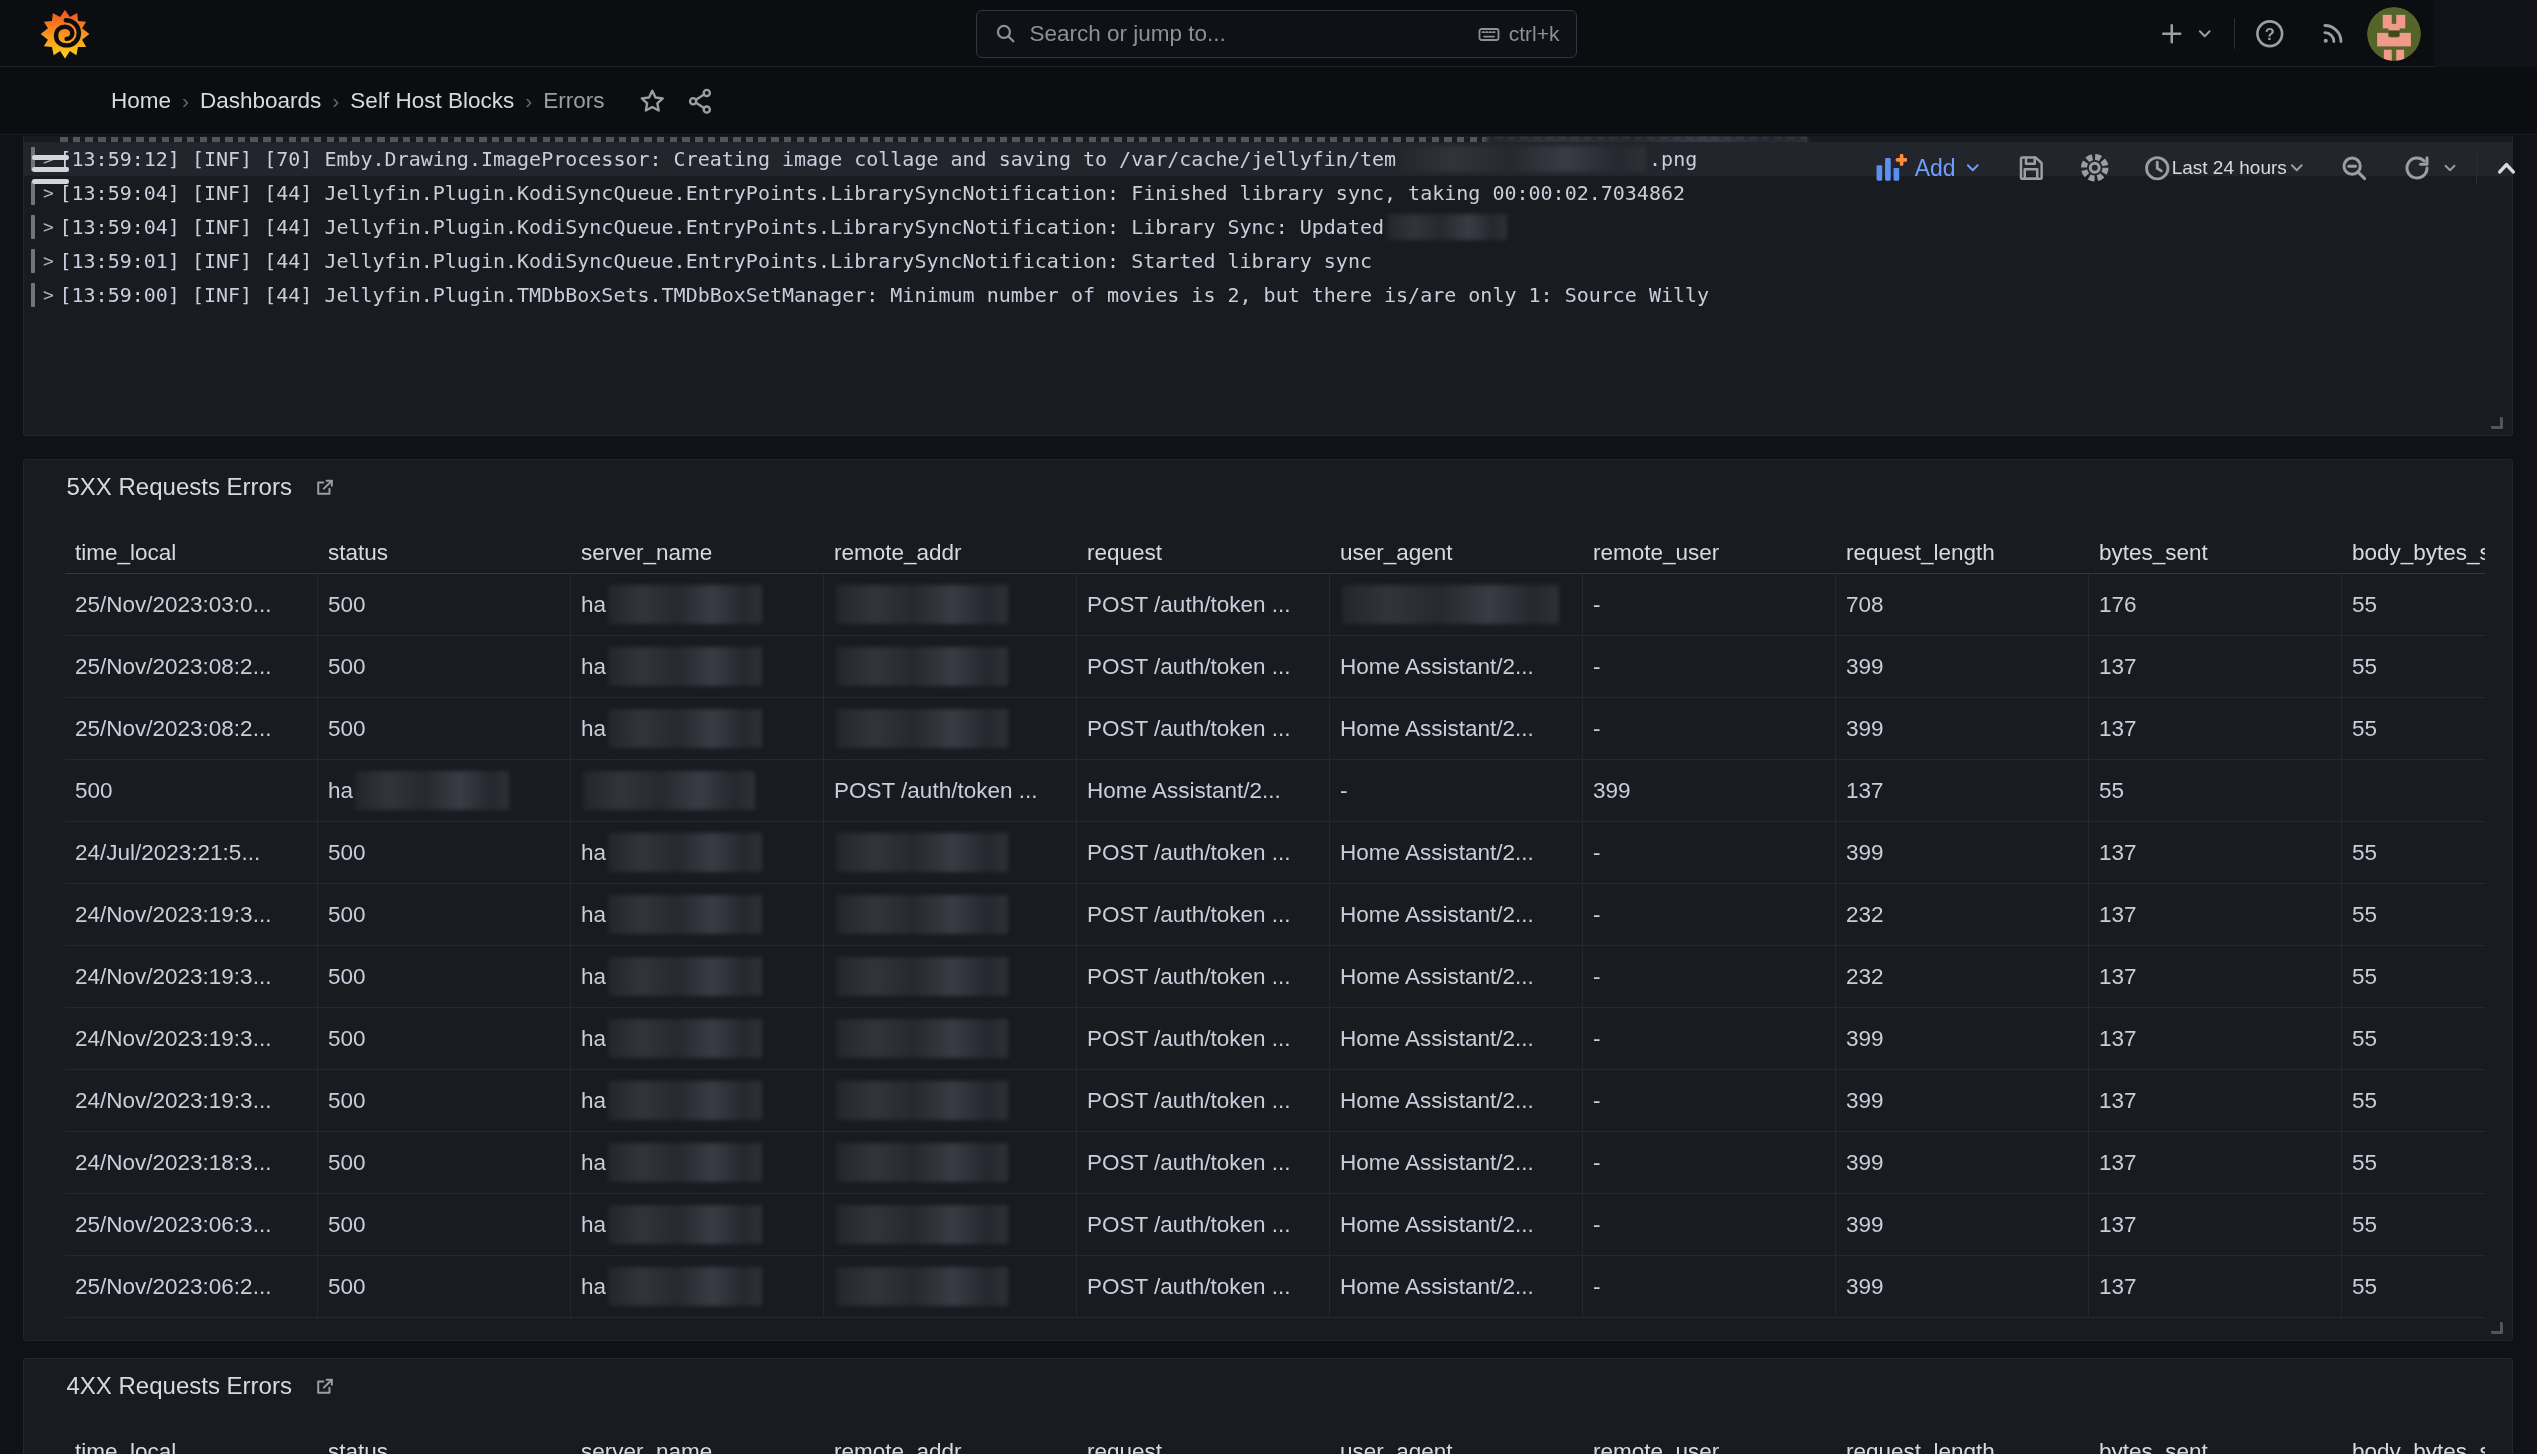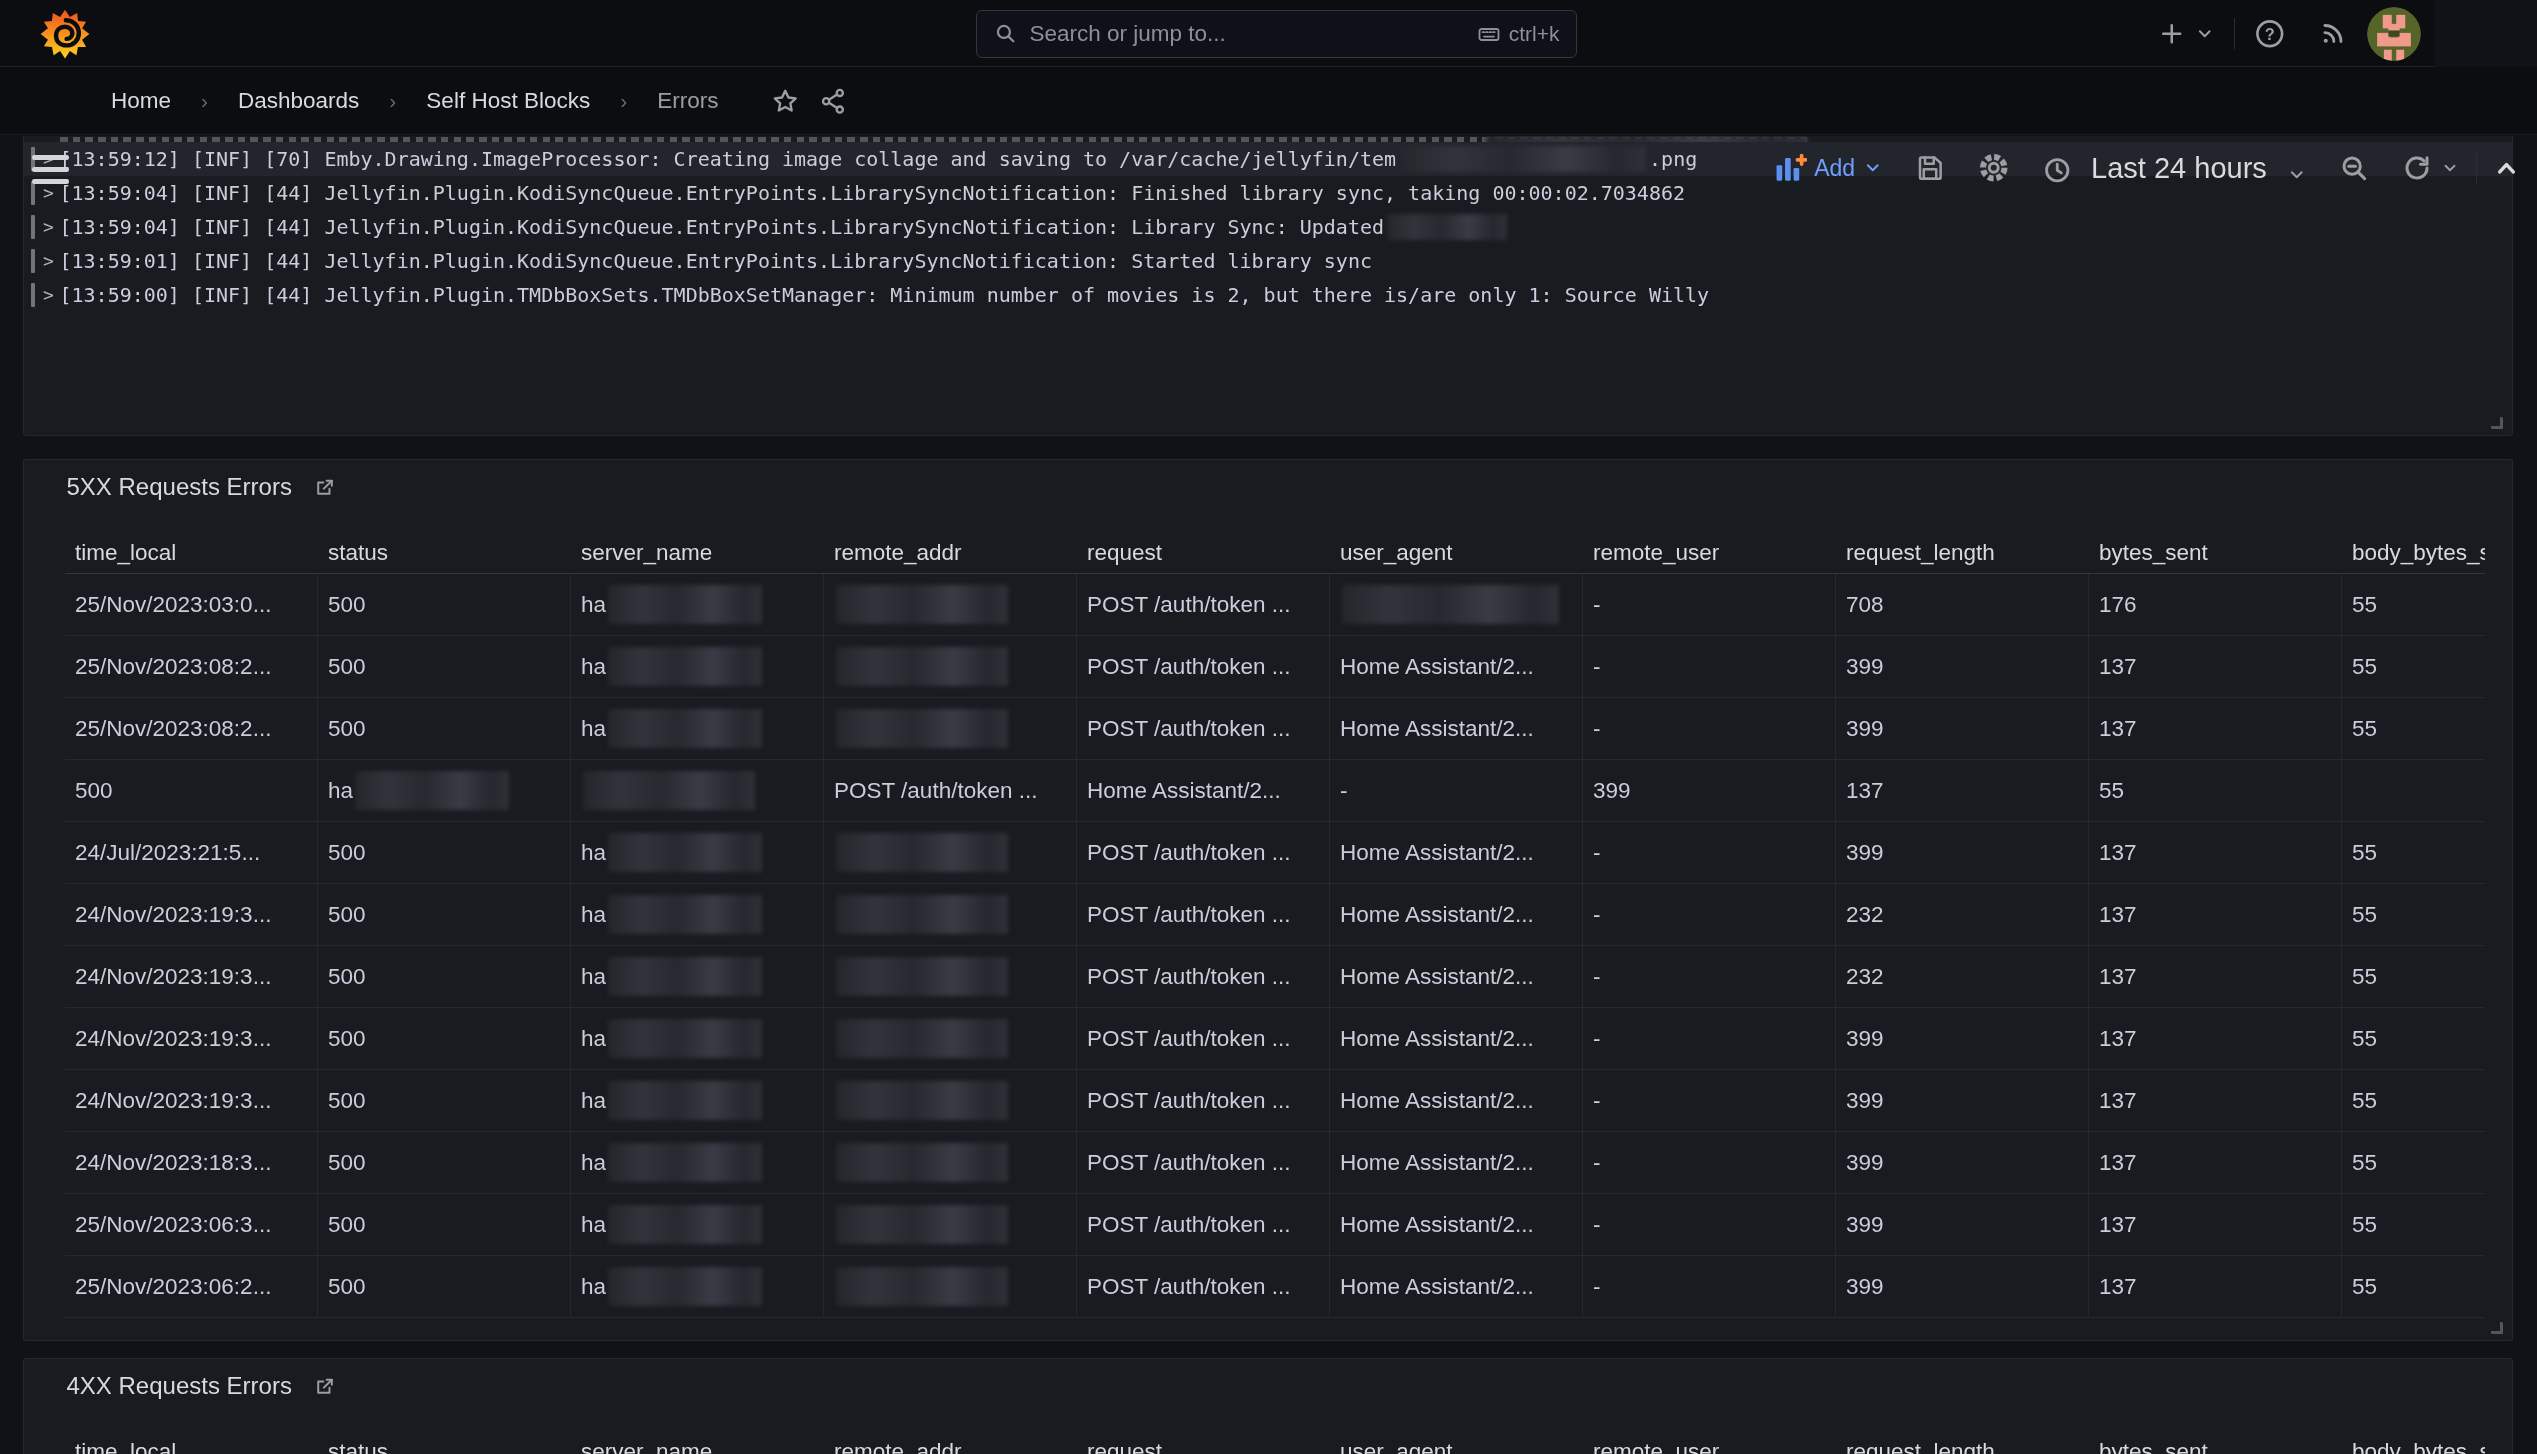--- a/index.html
+++ b/index.html
@@ -20,29 +20,29 @@
   .kbd-hint{display:flex;align-items:flex-start;gap:7.5px;color:#8e9097;font-size:21px;}
   .tb-right{position:absolute;right:0;top:0;height:67px;display:flex;align-items:center;}
   .icon-btn{display:flex;align-items:center;justify-content:center;background:none;border:none;cursor:pointer;color:var(--txt-dim);}
   .vdiv{width:0.7px;height:31.5px;background:#2c2d34;margin:0 19.5px;}
   .avatar{width:54px;height:54px;border-radius:50%;overflow:hidden;margin:0 13.5px 0 19.5px;}
 
   
   .navbar{position:absolute;left:0;top:67px;width:2538px;height:68px;background:var(--chrome);border-bottom:0.7px solid #1a1b21;display:flex;align-items:center;z-index:29;}
   .hamburger{position:absolute;left:31.5px;top:88px;width:37px;height:28.5px;display:flex;flex-direction:column;justify-content:space-between;cursor:pointer;background:none;border:none;}
   .hamburger span{display:block;height:4.5px;border-radius:2.2px;background:#d4d5da;}
-  .crumbs{position:absolute;left:111px;top:0;height:68px;display:flex;align-items:center;font-size:22.5px;gap:30px;}
+  .crumbs{position:absolute;left:111px;top:0;height:68px;display:flex;align-items:center;font-size:22.5px;gap:11px;}
   .crumb{color:var(--txt-strong);cursor:pointer;}
   .crumb.current{color:var(--txt-dim);cursor:default;}
   .crumb-sep{color:#686a71;font-size:21px;}
   .crumb-actions{display:flex;align-items:center;gap:19.5px;margin-left:22.5px;}
   .toolbar{position:absolute;right:0;top:67px;height:68px;display:flex;align-items:center;z-index:31;}
   .add-btn{display:flex;align-items:center;gap:7.5px;background:none;border:none;cursor:pointer;color:var(--blue);font-size:23px;font-family:Liberation Sans, sans-serif;}
   .tool-gap{width:33px;}
-  .timepicker{display:flex;align-items:flex-end;gap:20px;background:none;border:none;cursor:pointer;color:var(--txt-strong);font-size:29px;font-family:"Liberation Sans",sans-serif;}
+  .timepicker{display:flex;align-items:center;gap:0;background:none;border:none;cursor:pointer;color:var(--txt-strong);font-size:19px;font-family:"Liberation Sans",sans-serif;}
 
   
   .content{position:absolute;left:0;top:136px;width:2538px;height:1319px;background:var(--canvas);overflow:hidden;}
   .panel{position:absolute;background:var(--panel);border:0.7px solid var(--border);border-radius:3px;}
   .log-panel{left:22.5px;top:-34px;width:2490px;height:334px;overflow:hidden;}
   .log-rows{position:absolute;left:0;top:39px;width:100%;}
   .log-row{position:relative;height:34px;display:flex;align-items:center;cursor:pointer;}
   .log-row.hl{background:#23252c;}
   .lbar{position:absolute;left:7.5px;top:4.5px;width:3.7px;height:24px;background:#72747c;border-radius:0.7px;}
   .lchev{position:absolute;left:19.5px;top:0;height:34px;line-height:34px;color:#aeb0b8;font-family:"DejaVu Sans Mono",monospace;font-size:18px;}

